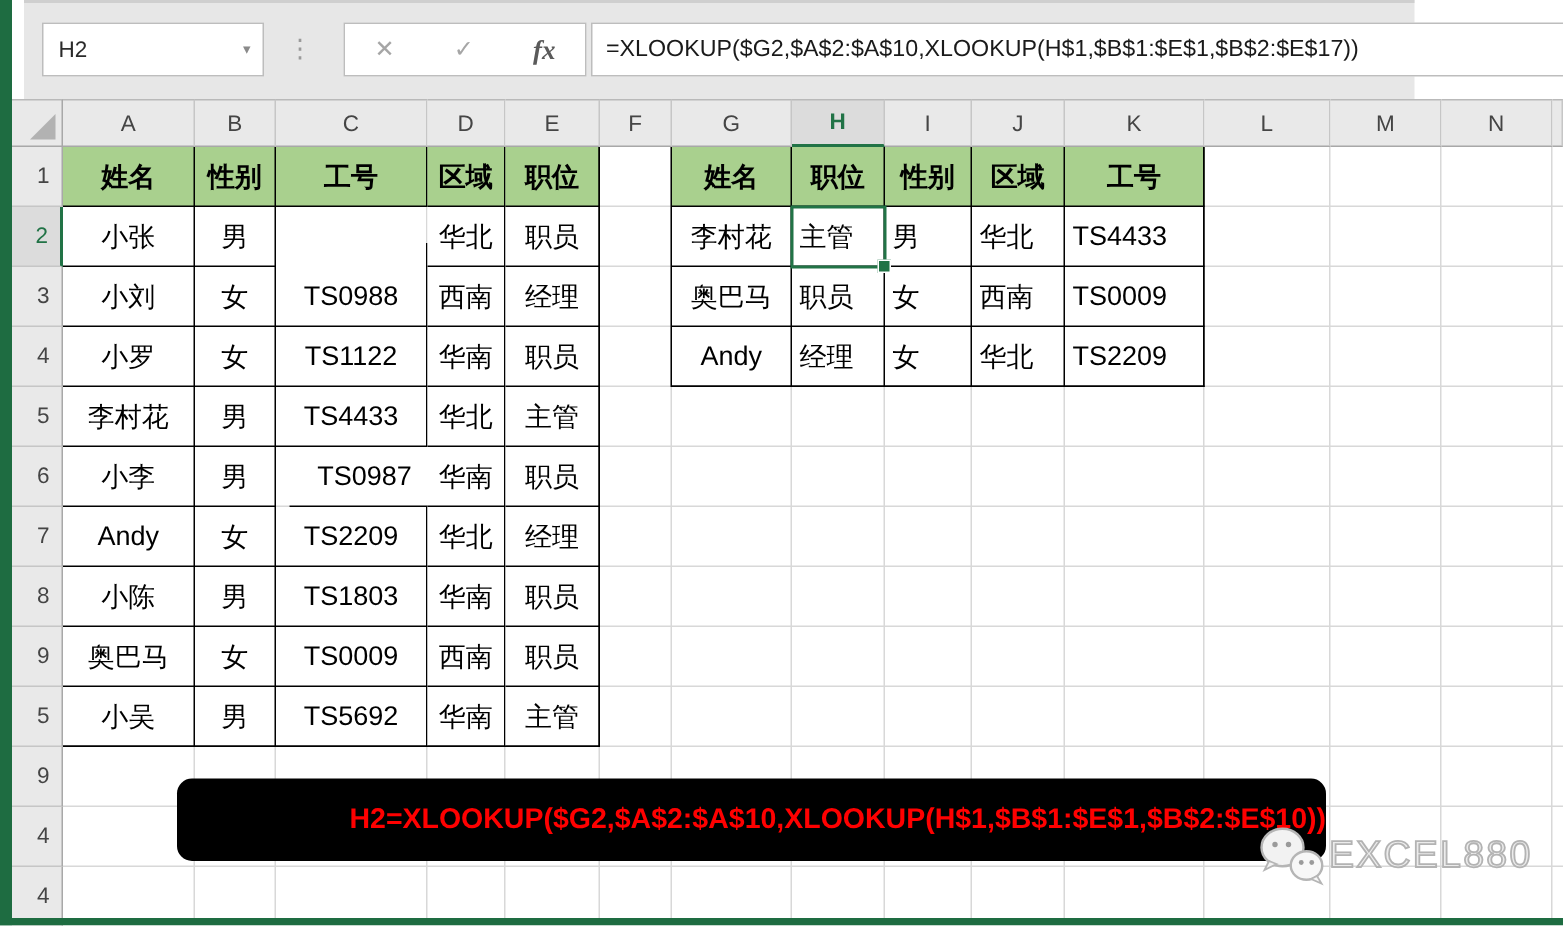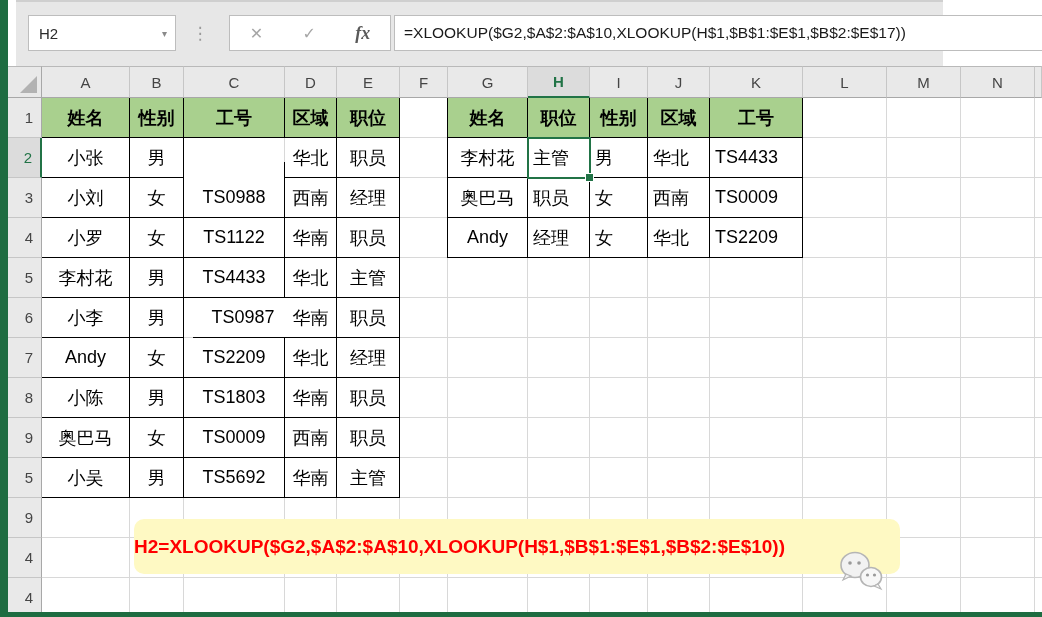--- a/index.html
+++ b/index.html
@@ -40,22 +40,22 @@
          background:#fff;display:flex;align-items:center;font-size:18px;color:#000;z-index:2;
          white-space:nowrap;overflow:hidden}
   .tcell.head{background:#A9D08E;font-weight:bold;justify-content:center}
   .tcell.c{justify-content:center}
   .tcell.l{justify-content:flex-start;padding-left:5px}
   .tframe{position:absolute;border:1px solid #000;box-sizing:border-box;pointer-events:none;z-index:3}
   .selbox{position:absolute;border:2px solid #217346;box-sizing:border-box;z-index:4}
   .selhandle{position:absolute;right:-5px;bottom:-5px;width:7px;height:7px;background:#217346;
              border:1px solid #fff}
   
-  .callout{position:absolute;left:134px;top:519px;width:766px;height:55px;background:#fef9c3;
-           border-radius:10px;display:flex;align-items:center;justify-content:flex-start;z-index:10}
+  .callout{position:absolute;left:118px;top:519px;width:766px;height:55px;background:#000000;
+           border-radius:10px;display:flex;align-items:center;justify-content:flex-end;z-index:10}
   .callout span{color:#FF0000;font-size:19px;font-weight:600;white-space:nowrap}
   
   .watermark{position:absolute;left:838px;top:548px;display:flex;align-items:center;z-index:11}
   .watermark .wm-text{font-size:25px;letter-spacing:1.5px;color:#ececec;
                       -webkit-text-stroke:1.2px #b3b3b3;margin-left:2px}
   
   .strip-left{position:absolute;left:0;top:0;width:8px;height:617px;background:#1E6C41;z-index:50}
   .strip-bottom{position:absolute;left:0;top:612px;width:1042px;height:5px;background:#1E6C41;z-index:50}
 </style>
 </head>
@@ -221,16 +221,17 @@
   <svg width="46" height="44" viewBox="0 0 46 44">
     <ellipse cx="17" cy="17" rx="14" ry="12.5" fill="#f2f2f2" stroke="#b5b5b5" stroke-width="1.6"></ellipse>
     <path d="M8 26 L5 32 L13 28 Z" fill="#f2f2f2" stroke="#b5b5b5" stroke-width="1.2"></path>
     <circle cx="12" cy="15" r="1.8" fill="#9a9a9a"></circle>
     <circle cx="21" cy="15" r="1.8" fill="#9a9a9a"></circle>
     <ellipse cx="33" cy="29" rx="10.5" ry="9.5" fill="#f7f7f7" stroke="#b5b5b5" stroke-width="1.6"></ellipse>
     <path d="M40 36 L43 41 L36 38 Z" fill="#f7f7f7" stroke="#b5b5b5" stroke-width="1.2"></path>
     <circle cx="29.5" cy="27" r="1.6" fill="#9a9a9a"></circle>
     <circle cx="36.5" cy="27" r="1.6" fill="#9a9a9a"></circle>
   </svg>
+  <span class="wm-text">EXCEL880</span>
 </div>
 
 <div class="strip-left"></div>
 <div class="strip-bottom"></div>
 
 </body></html>

